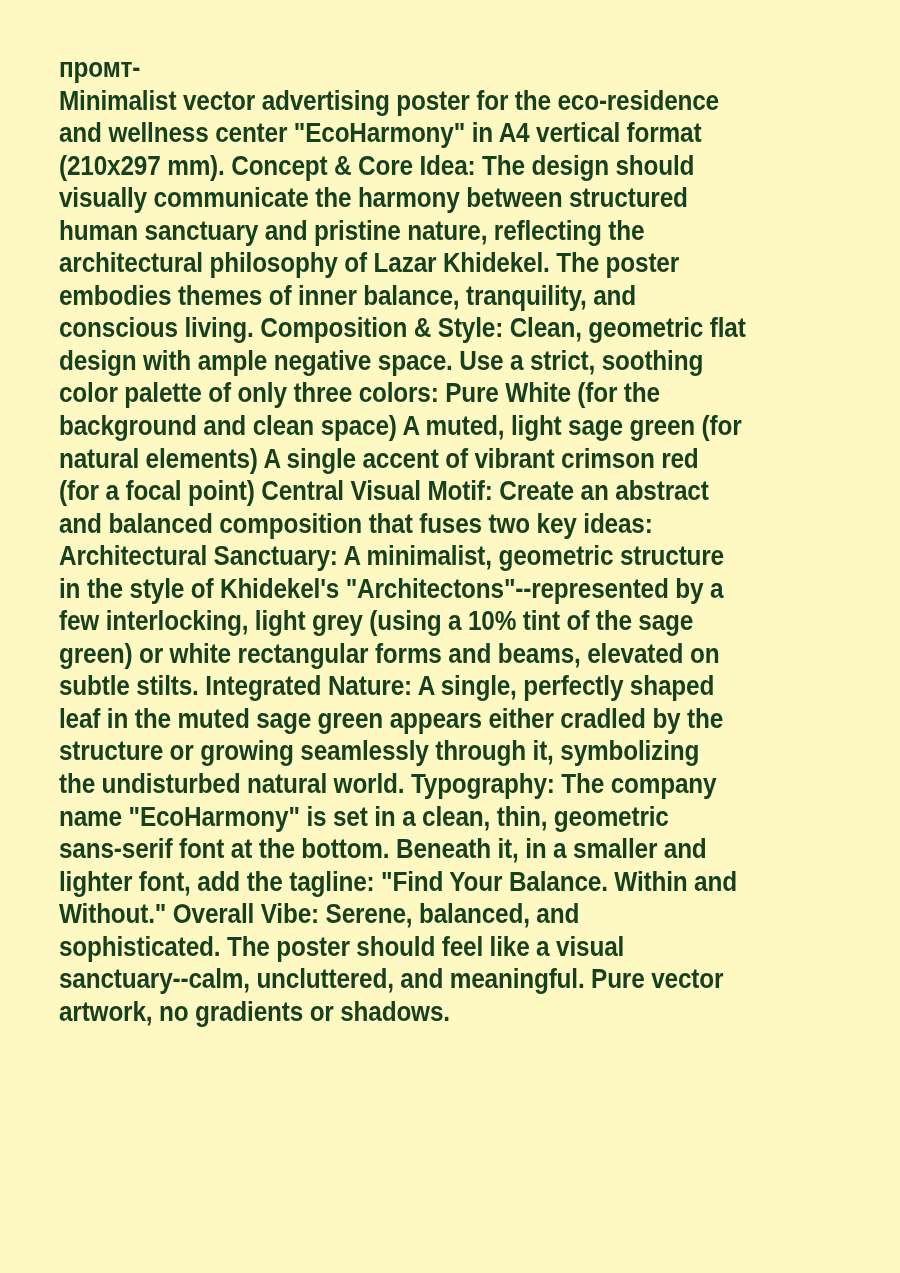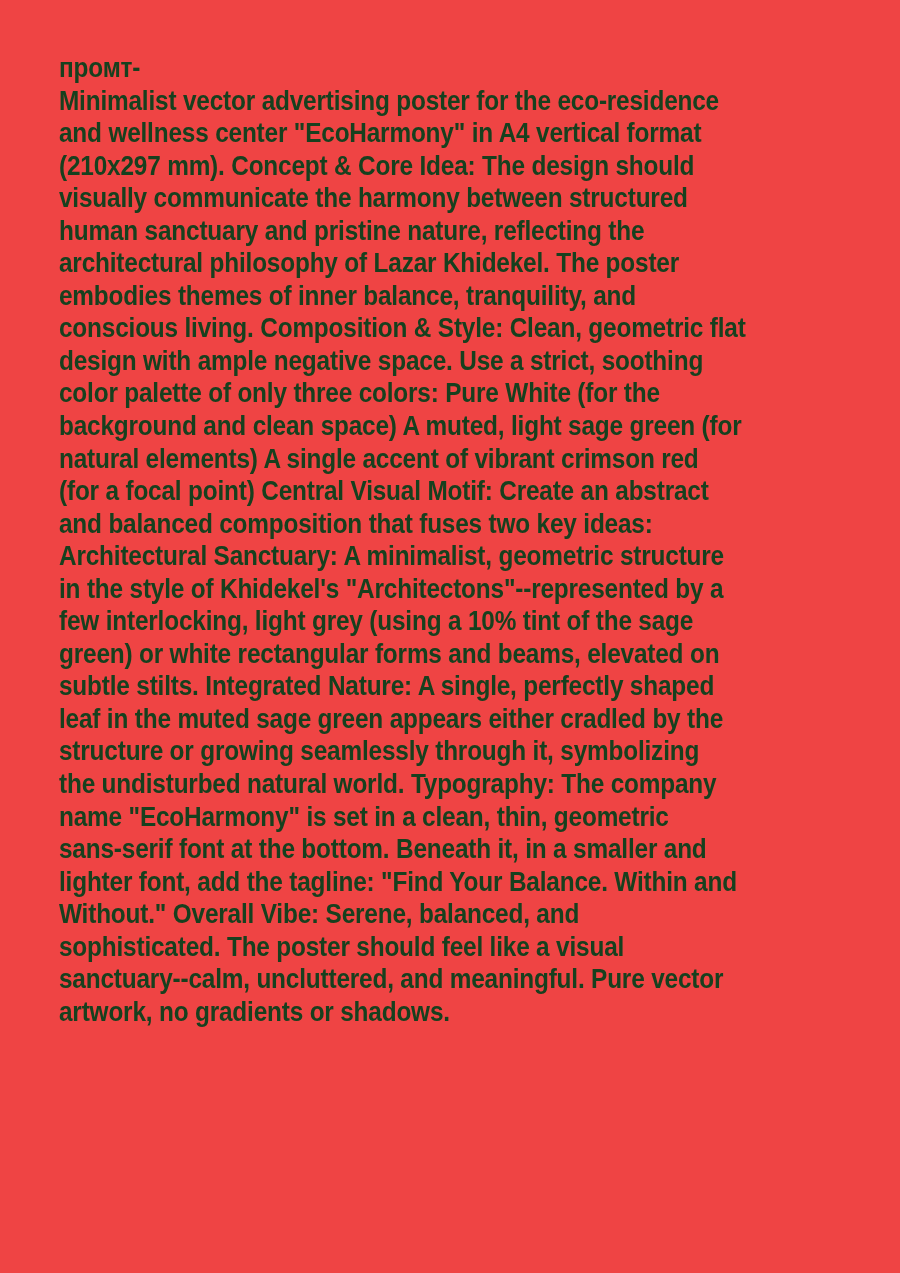--- a/index.html
+++ b/index.html
@@ -10,21 +10,21 @@
     width: 900px;
     height: 1273px;
     background: #ffffff;
     overflow: hidden;
     position: relative;
     font-family: "Liberation Sans", sans-serif;
   }
   .page {
     position: absolute;
     inset: 0;
-    background: #ef4444;
+    background: #fef9c3;
   }
   .prompt-text {
     position: absolute;
     left: 59px;
     top: 52px;
     color: #17401e;
     font-family: "Liberation Sans", sans-serif;
     font-weight: 700;
     font-size: 28px;
     line-height: 32.55px;

